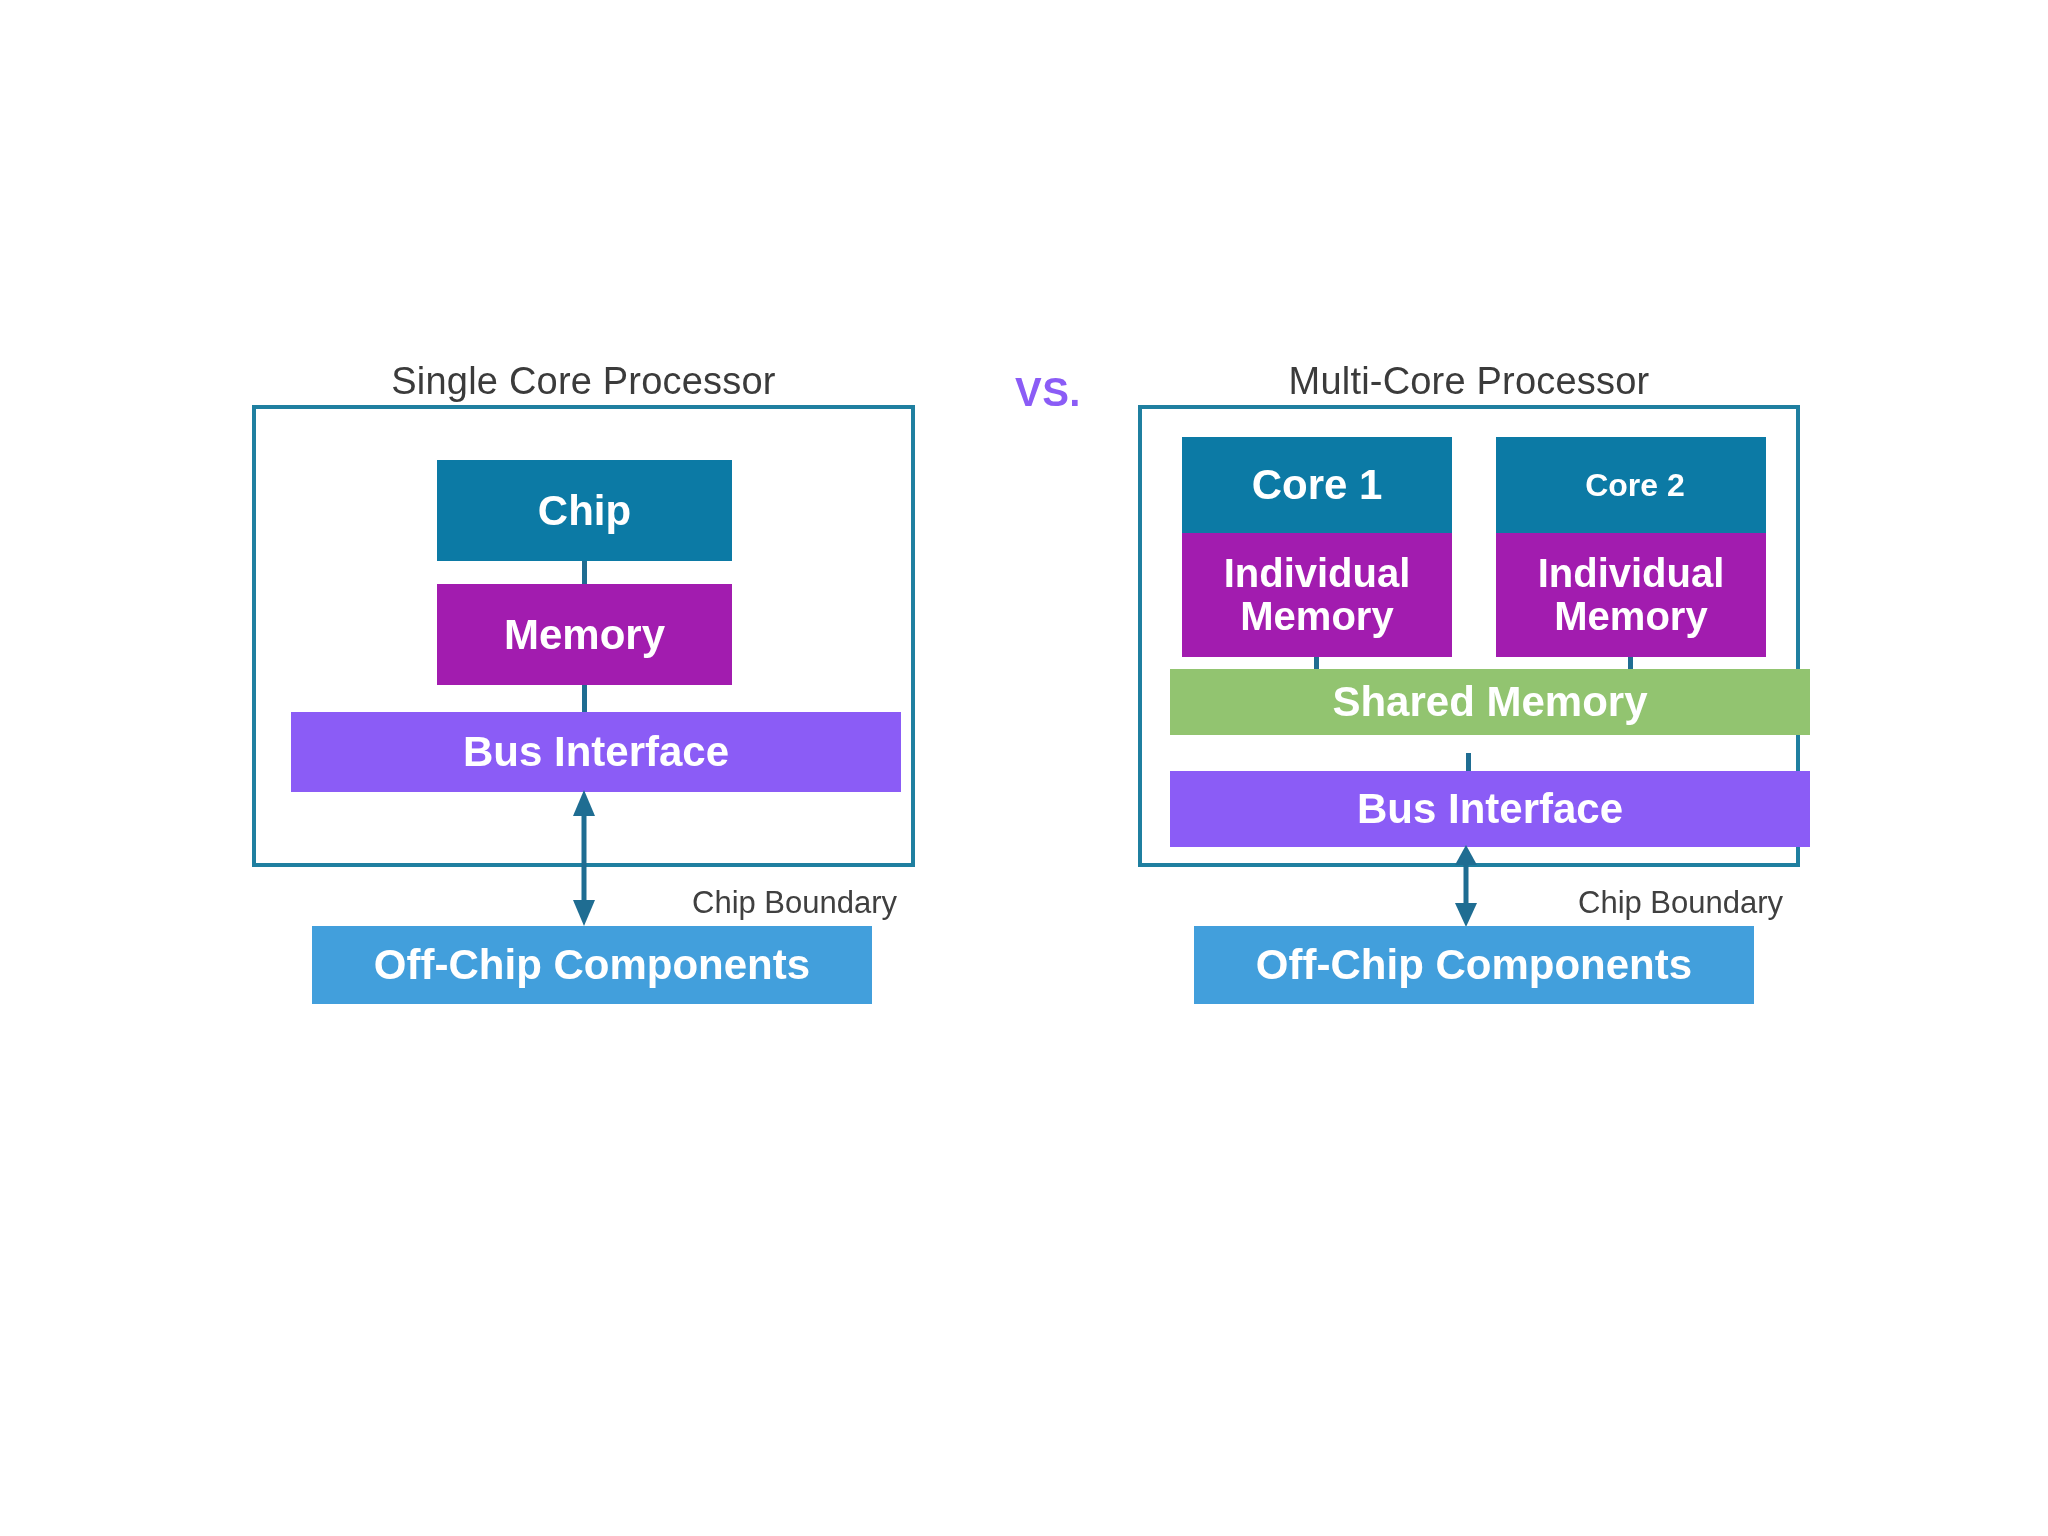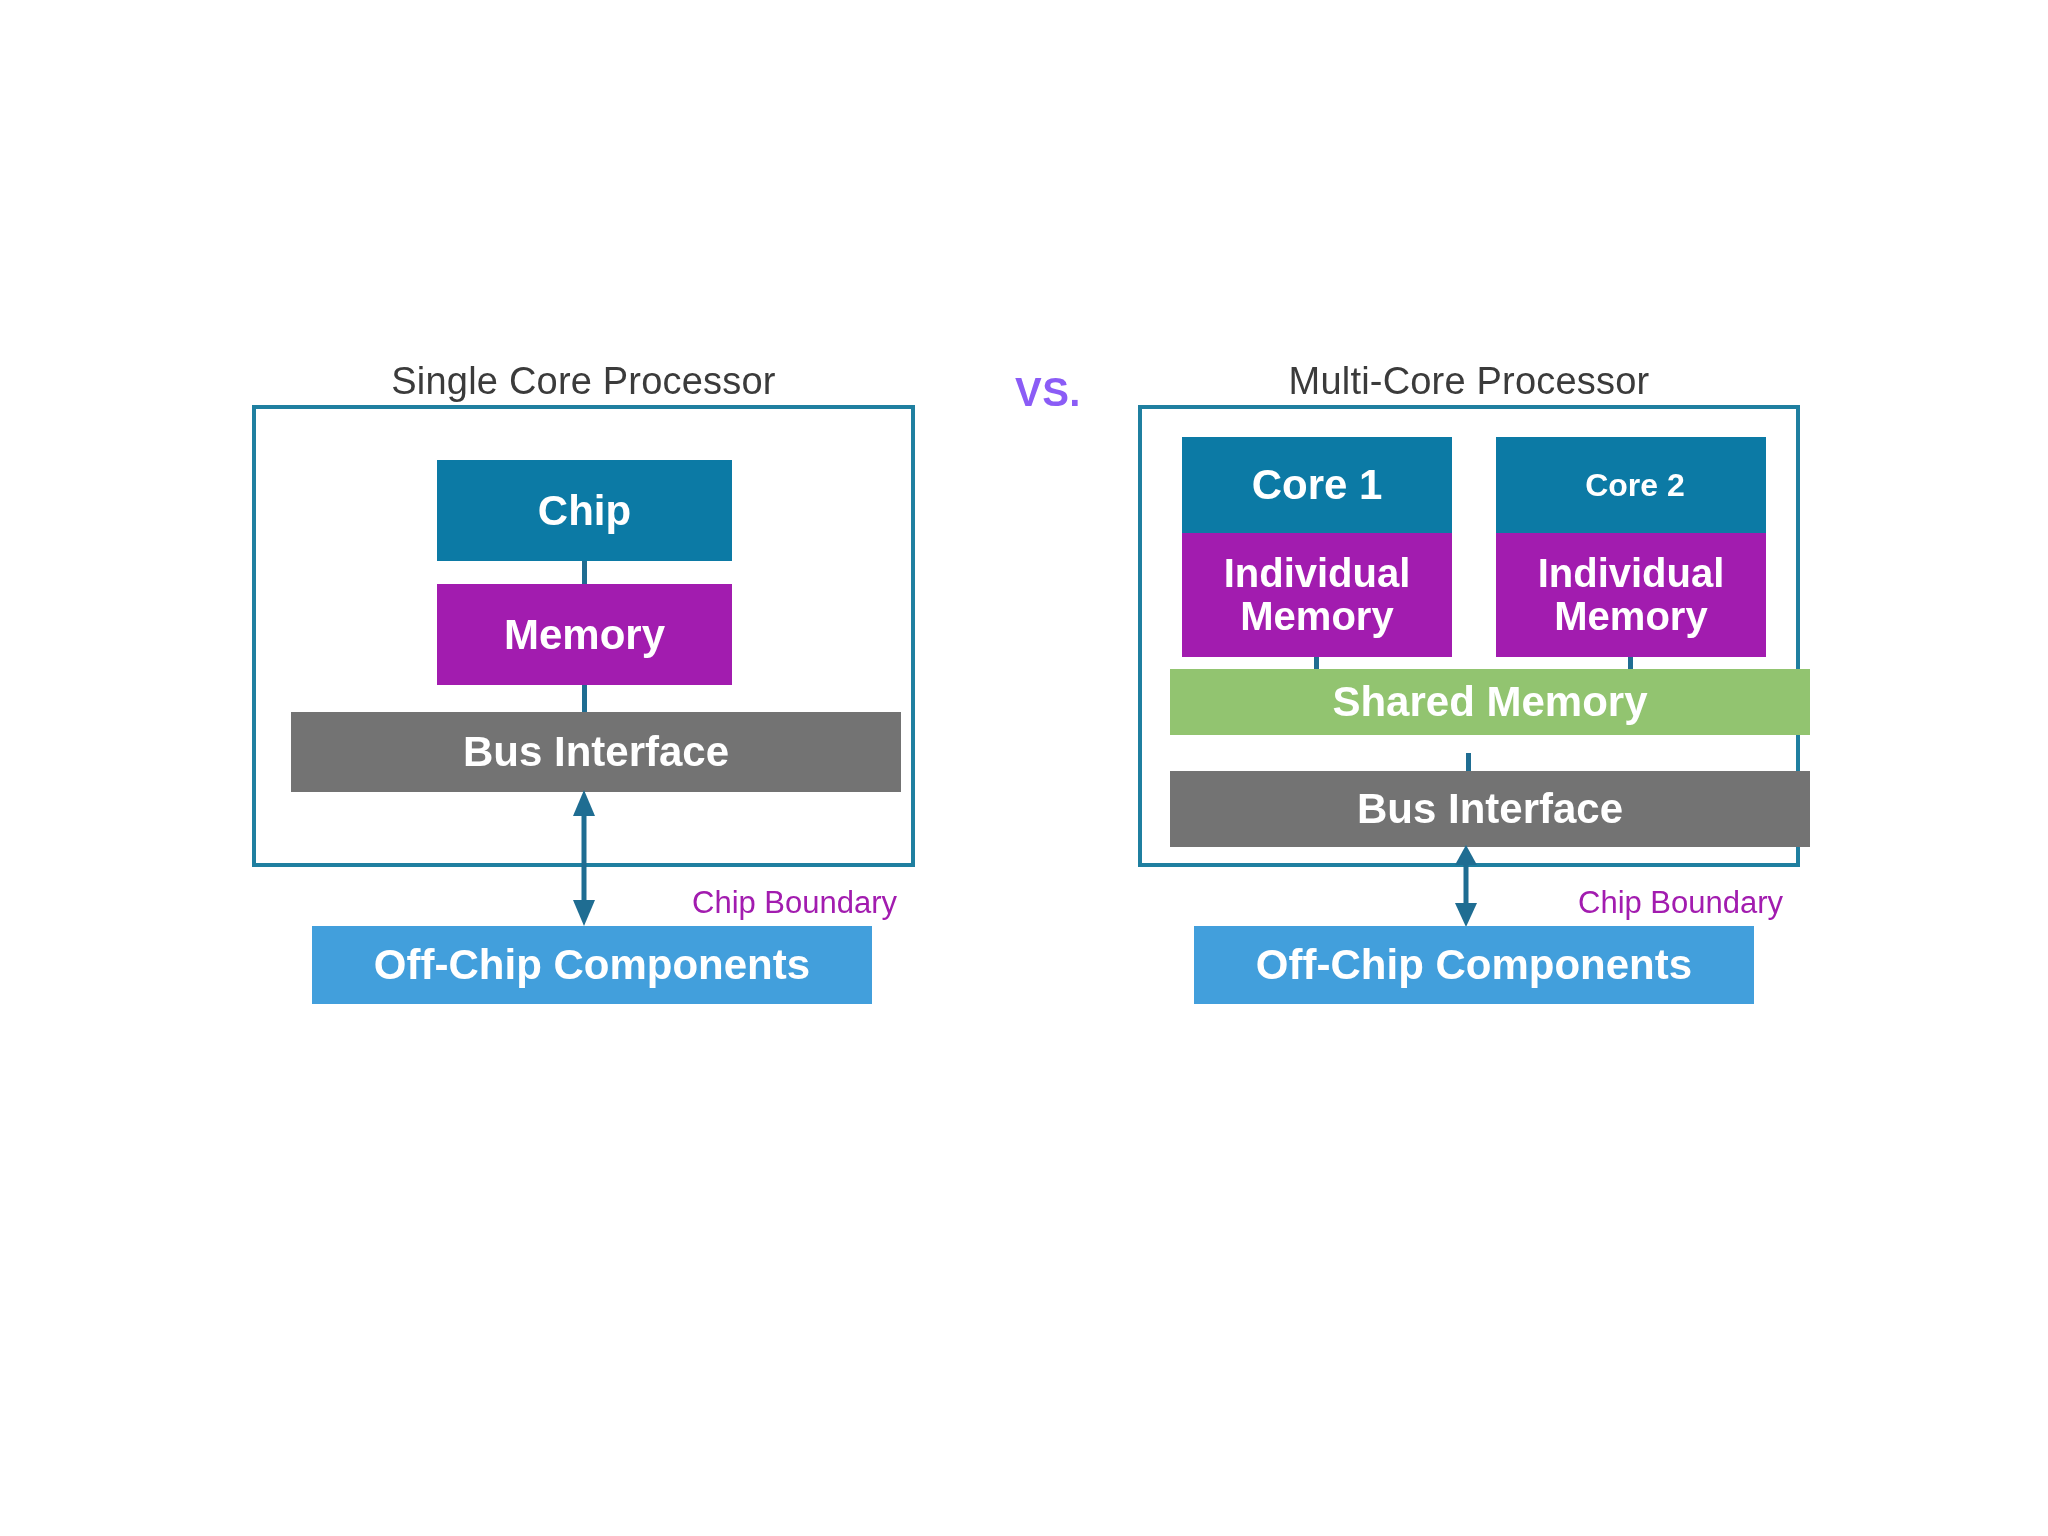--- a/index.html
+++ b/index.html
@@ -53,36 +53,36 @@
     justify-content: center;
     text-align: center;
     color: #ffffff;
     font-weight: 700;
     line-height: 1.08;
   }
 
   .block.core      { background: #0c7aa5; }
   .block.memory    { background: #a21caf; }
   .block.shared    { background: #92c470; }
-  .block.bus       { background: #737373; }
+  .block.bus       { background: #8b5cf6; }
   .block.offchip   { background: #429fdc; }
 
   
   .connector {
     position: absolute;
     width: 5px;
     background: #1f6d92;
   }
 
   
   .arrow-svg { position: absolute; overflow: visible; }
 
   .boundary-label {
     position: absolute;
-    color: #a21caf;
+    color: #404040;
     font-size: 31px;
     font-weight: 400;
     white-space: nowrap;
   }
 </style>
 </head>
 <body>
 
 <div id="canvas">
 

